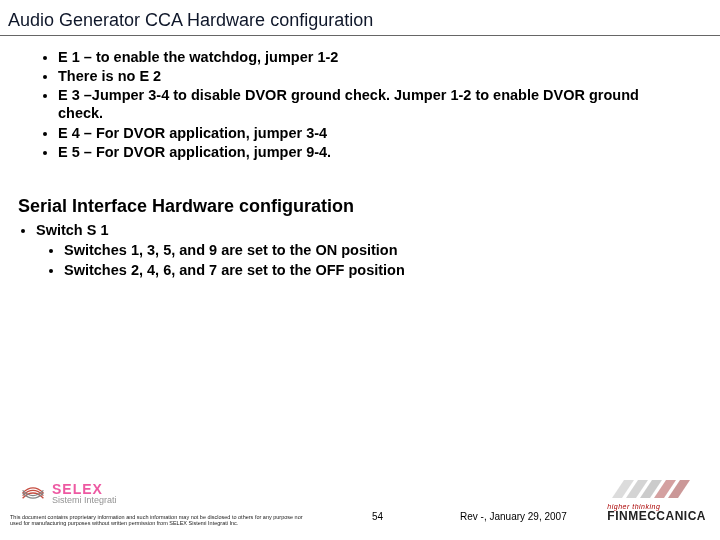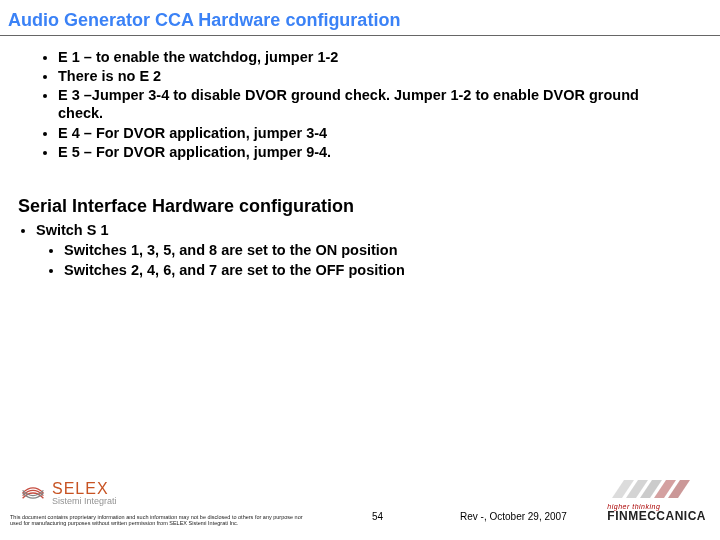--- a/index.html
+++ b/index.html
@@ -18,22 +18,22 @@
     height: 540px;
     box-sizing: border-box;
   }
   .title-block {
     padding: 10px 8px 4px 8px;
     border-bottom: 1px solid #666;
   }
   .title-block h1 {
     margin: 0;
     font-size: 18px;
-    font-weight: bold;
-    color: #3b82f6;
+    font-weight: normal;
+    color: #0f172a;
   }
   .content {
     padding: 12px 36px 0 36px;
     font-size: 14.5px;
     font-weight: bold;
     line-height: 1.25;
   }
   ul.top-bullets {
     list-style: disc;
     margin: 0 0 10px 0;
@@ -94,24 +94,24 @@
   .selex-mark {
     width: 26px;
     height: 26px;
   }
   .selex-text {
     display: flex;
     flex-direction: column;
     line-height: 1;
   }
   .selex-text .line1 {
-    font-size: 16px;
-    font-weight: normal;
+    font-size: 14px;
+    font-weight: bold;
     letter-spacing: 1px;
-    color: #c2410c;
+    color: #ec4899;
   }
   .selex-text .line2 {
     font-size: 9px;
     color: #888;
   }
   .fin-logo {
     position: absolute;
     right: 14px;
     bottom: 10px;
     text-align: left;
@@ -176,21 +176,21 @@
       <li>E 5 – For DVOR application, jumper 9-4.</li>
     </ul>
 
 
     <div class="section2">
       <h2>Serial Interface Hardware configuration</h2>
       <ul class="switch-outer">
         <li>
           <span>Switch S 1</span>
           <ul class="switch-inner">
-            <li>Switches 1, 3, 5, and 8 are set to the ON position</li>
+            <li>Switches 1, 3, 5, and 9 are set to the ON position</li>
             <li>Switches 2, 4, 6, and 7 are set to the OFF position</li>
           </ul>
         </li>
       </ul>
     </div>
   </div>
 
   <div class="footer">
 
     <div class="selex-logo">
@@ -223,16 +223,16 @@
       </svg>
     </div>
 
     <div class="fin-logo">
       <div class="ht">higher thinking</div>
       <div class="fm">FINMECCANICA</div>
     </div>
 
     <div class="disclaimer">This document contains proprietary information and such information may not be disclosed to others for any purpose nor used for manufacturing purposes without written permission from SELEX Sistemi Integrati Inc.</div>
     <div class="page-num">54</div>
-    <div class="rev-date">Rev -, October 29, 2007</div>
+    <div class="rev-date">Rev -, January 29, 2007</div>
   </div>
 
 </div>
 
 </body></html>

